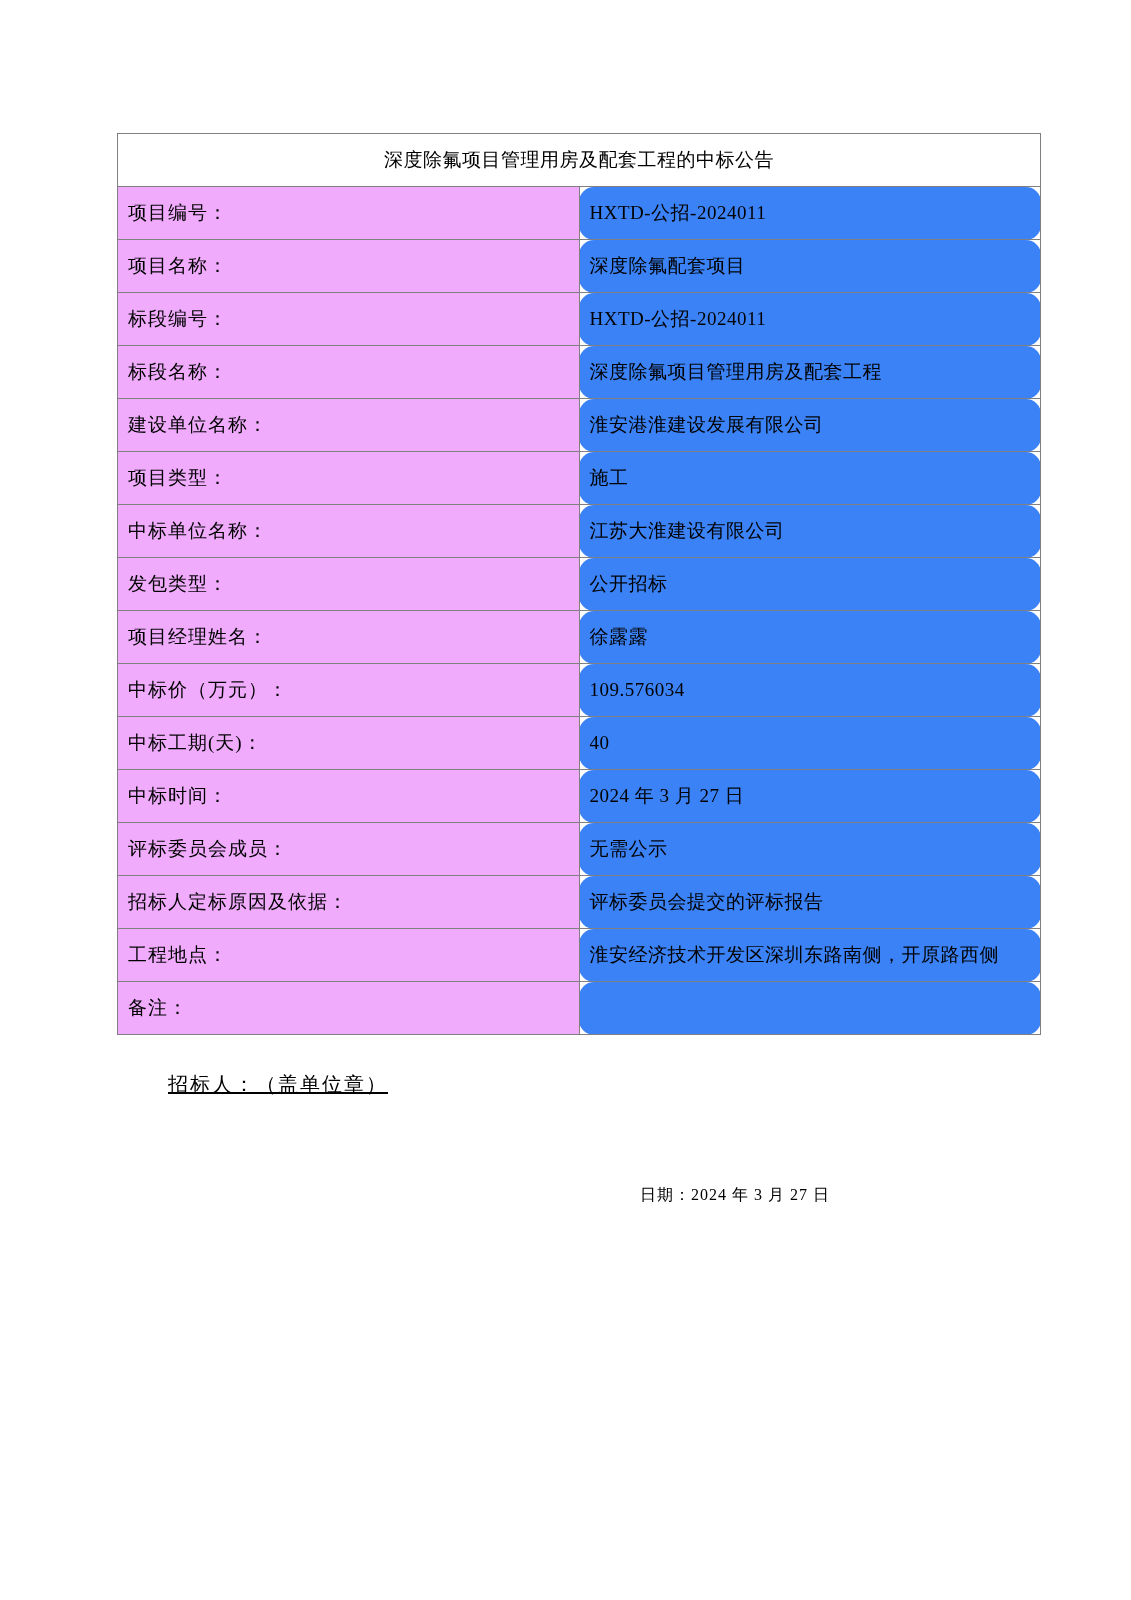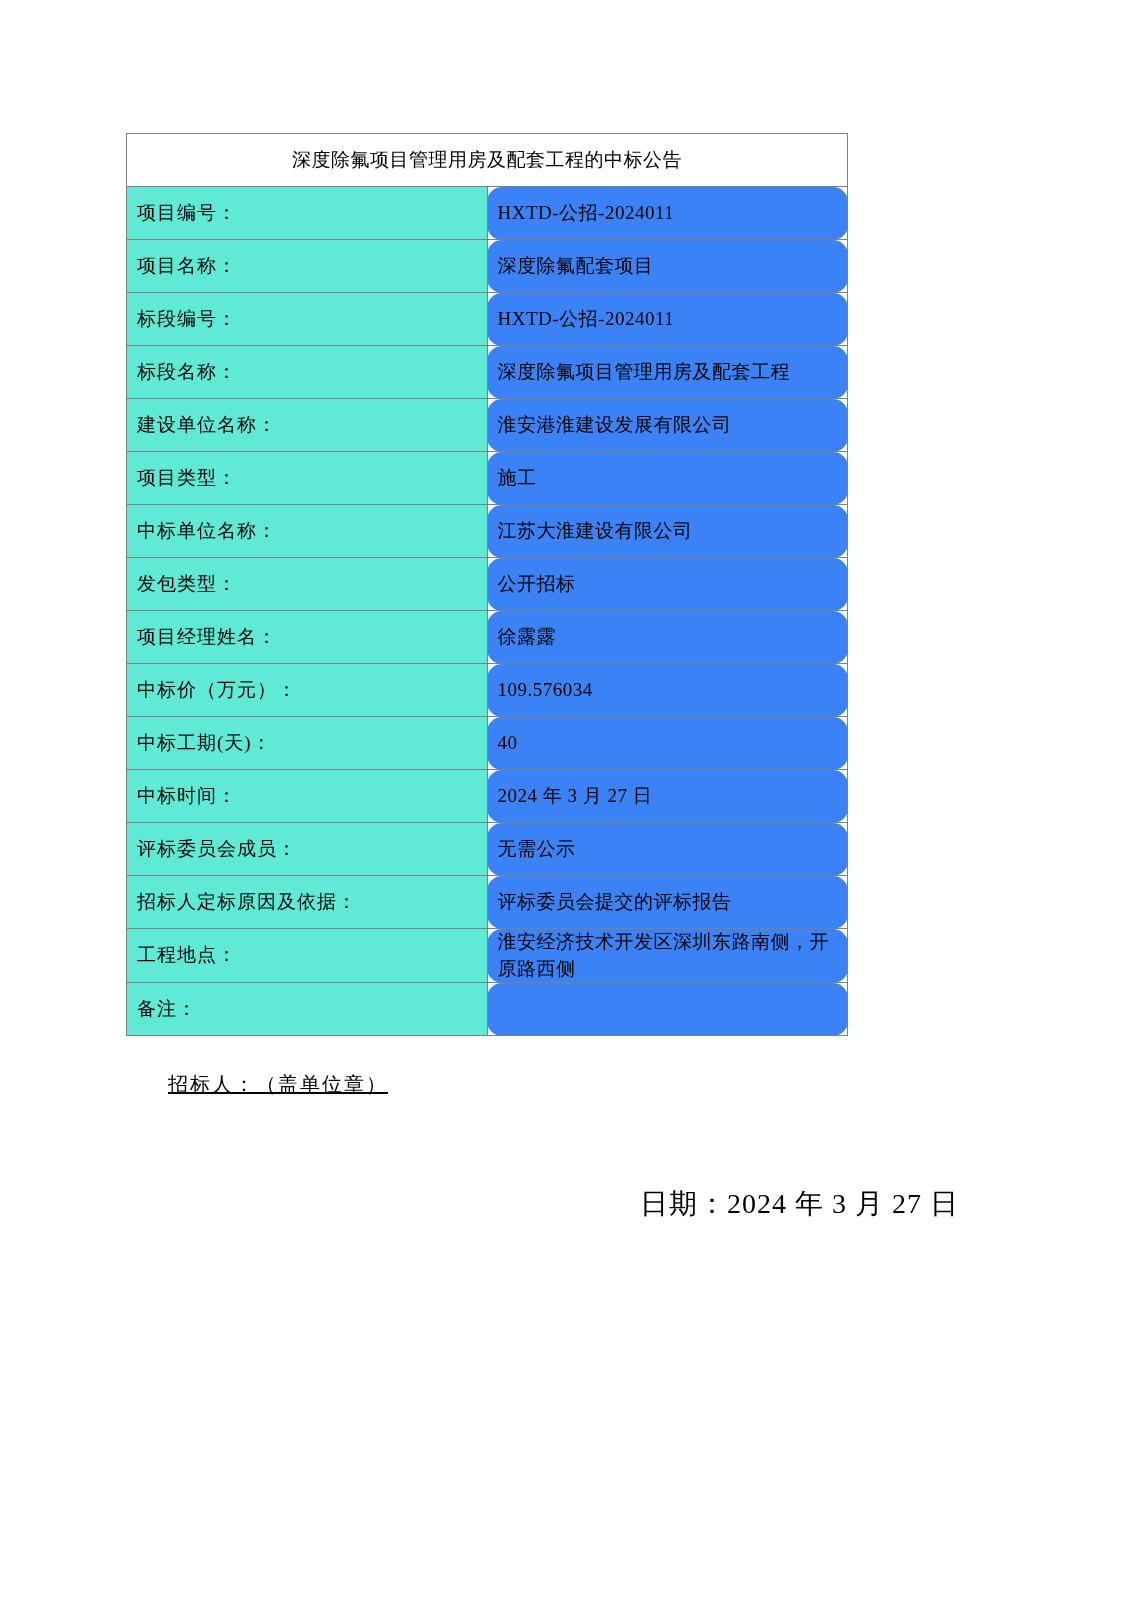--- a/index.html
+++ b/index.html
@@ -17,44 +17,44 @@
   }
   .page {
     position: absolute;
     left: 0;
     top: 0;
     width: 1131px;
     height: 1600px;
   }
   .doc-table {
     position: absolute;
-    left: 126px;
+    left: 117px;
     top: 133px;
-    width: 722px;
+    width: 924px;
     border-collapse: collapse;
     table-layout: fixed;
   }
   .doc-table td {
     border: 1px solid #808080;
     padding: 0 10px;
     vertical-align: middle;
     font-size: 19px;
     line-height: 1.4;
     height: 52px;
     letter-spacing: 0.5px;
   }
   .title-cell {
     text-align: center;
     font-size: 21px;
     height: 84px;
     letter-spacing: 1px;
   }
   td.label {
     width: 308px;
-    background: #5eead4;
+    background: #f0abfc;
     letter-spacing: 1px;
   }
   td.value {
     background: #3b82f6;
     letter-spacing: 0.5px;
     border-radius: 15px;
   }
   .empty-row td.value {
     height: 52px;
   }
@@ -63,21 +63,21 @@
     left: 168px;
     top: 1071px;
     font-size: 20px;
     letter-spacing: 2px;
     text-decoration: underline;
   }
   .date-line {
     position: absolute;
     left: 640px;
     top: 1185px;
-    font-size: 28px;
+    font-size: 16px;
     letter-spacing: 1px;
   }
 </style>
 </head>
 <body>
 
 <div class="page">
 
   <table class="doc-table">
     <tbody>

